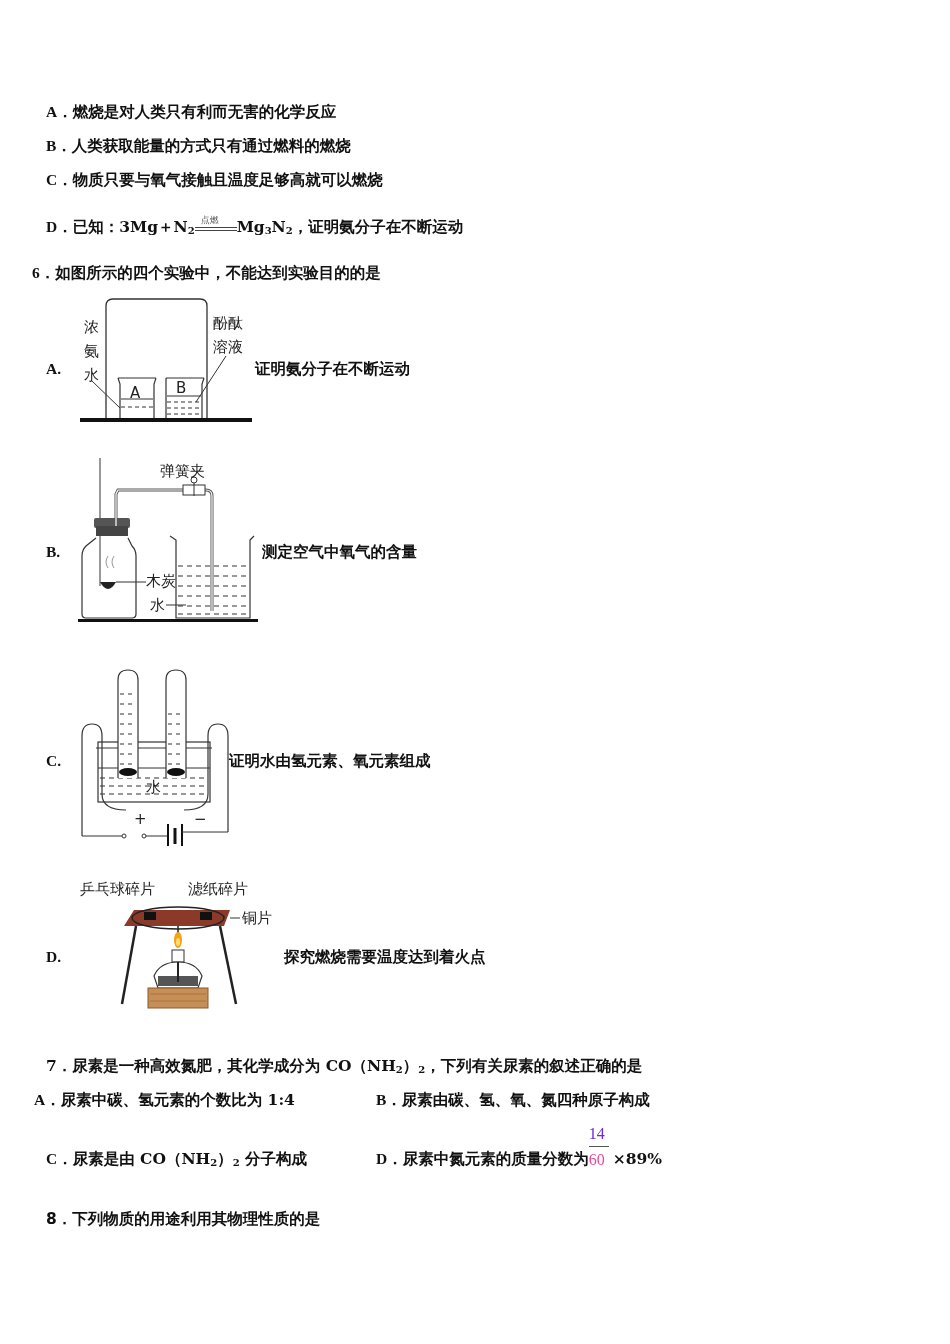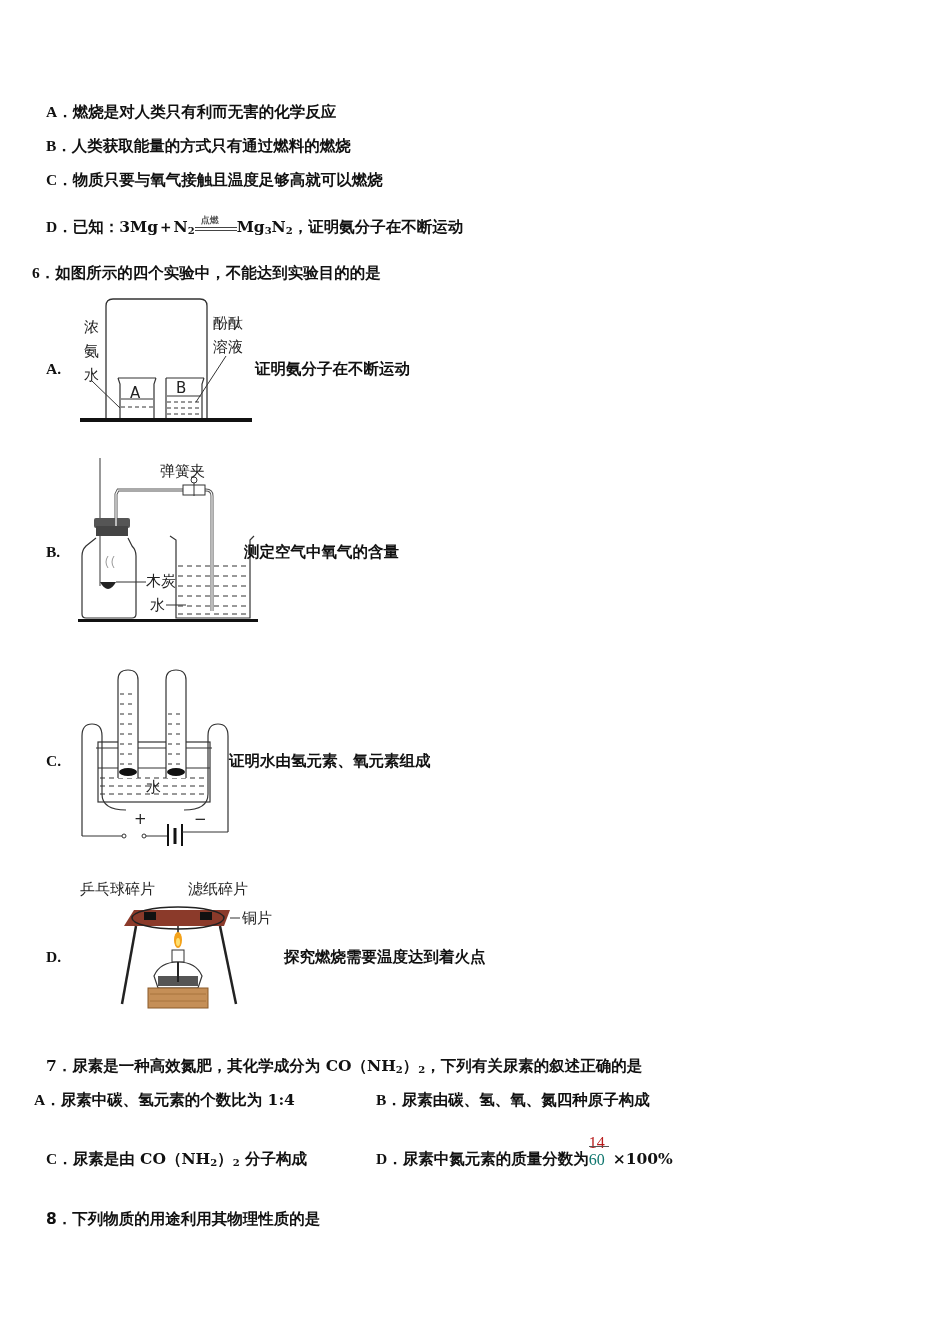--- a/index.html
+++ b/index.html
@@ -3,26 +3,26 @@
 <meta charset="utf-8">
 <style>
   html, body { margin: 0; padding: 0; background: #ffffff; }
   body { width: 950px; height: 1344px; position: relative; overflow: hidden;
          font-family: "DejaVu Serif", "Liberation Serif", serif; color: #111; }
   .line { position: absolute; font-size: 15.5px; font-weight: bold; white-space: nowrap; line-height: 20px; }
   .lbl { font-family: "Liberation Serif", serif; font-weight: bold; }
   .fig { position: absolute; }
   .sub { font-size: 10px; vertical-align: -2px; }
   .eq-arrow { display: inline-block; position: relative; width: 42px; height: 20px; vertical-align: middle; }
-  .eq-arrow .cond { position: absolute; top: -8px; left: 6px; font-size: 9px; font-weight: bold; color: #555; }
+  .eq-arrow .cond { position: absolute; top: -8px; left: 6px; font-size: 9px; font-weight: normal; color: #555; }
   .eq-arrow .bar { position: absolute; left: 0; right: 0; height: 1px; background: #444; }
   .frac { display: inline-block; position: relative; width: 24px; height: 20px; vertical-align: middle; font-weight: normal; font-family: "Liberation Serif", serif; }
-  .frac .num { position: absolute; top: -26px; left: 0; font-size: 16px; color: #b91c1c; margin-top: 9px; }
+  .frac .num { position: absolute; top: -26px; left: 0; font-size: 16px; color: #6d28d9; }
   .frac .fbar { position: absolute; top: -4px; left: 0; width: 20px; height: 1px; background: #555; }
-  .frac .den { position: absolute; top: 0px; left: 0; font-size: 16px; color: #0f766e; }
+  .frac .den { position: absolute; top: 0px; left: 0; font-size: 16px; color: #ec4899; }
   .figtext { font-family: "DejaVu Sans", sans-serif; font-size: 15px; fill: #222; }
 </style>
 </head>
 <body>
 
 <div class="line" style="left:46px; top:102px;">
   <span class="lbl">A．</span><span>燃烧是对人类只有利而无害的化学反应</span>
 </div>
 <div class="line" style="left:46px; top:136px;">
   <span class="lbl">B．</span><span>人类获取能量的方式只有通过燃料的燃烧</span>
@@ -82,21 +82,21 @@
     <line x1="102" y1="140" x2="172" y2="140"></line>
     <line x1="102" y1="150" x2="172" y2="150"></line>
     <line x1="102" y1="158" x2="172" y2="158"></line>
   </g>
   <line x1="40" y1="126" x2="70" y2="126" stroke="#333"></line>
   <text x="70" y="130" class="figtext">木炭</text>
   <text x="74" y="154" class="figtext">水</text>
   <line x1="90" y1="149" x2="110" y2="149" stroke="#333"></line>
   <rect x="2" y="163" width="180" height="3" fill="#111"></rect>
 </svg>
-<div class="line" style="left:244px; top:542px; font-family:'DejaVu Sans',sans-serif;">测定空气中氧气的含量</div>
+<div class="line" style="left:262px; top:542px; font-family:'DejaVu Sans',sans-serif;">测定空气中氧气的含量</div>
 
 <div class="line" style="left:46px; top:751px;"><span class="lbl">C.</span></div>
 <svg class="fig" style="left:78px; top:664px;" width="160" height="185">
   <path d="M4 172 L4 72 Q4 60 14 60 Q24 60 24 72 L24 130 Q24 146 48 146" fill="none" stroke="#333" stroke-width="1.2"></path>
   <path d="M150 168 L150 72 Q150 60 140 60 Q130 60 130 72 L130 130 Q130 146 106 146" fill="none" stroke="#333" stroke-width="1.2"></path>
   <rect x="20" y="78" width="112" height="60" fill="none" stroke="#333" stroke-width="1.2"></rect>
   <line x1="18" y1="84" x2="134" y2="84" stroke="#333"></line>
   <line x1="20" y1="104" x2="132" y2="104" stroke="#333"></line>
   <g stroke="#333" stroke-dasharray="5,4">
     <line x1="22" y1="114" x2="130" y2="114"></line>
@@ -168,16 +168,16 @@
 <div class="line" style="left:34px; top:1090px;">
   <span class="lbl">A．</span><span>尿素中碳、氢元素的个数比为 1:4</span>
 </div>
 <div class="line" style="left:376px; top:1090px;">
   <span class="lbl">B．</span><span>尿素由碳、氢、氧、氮四种原子构成</span>
 </div>
 <div class="line" style="left:46px; top:1149px;">
   <span class="lbl">C．</span><span>尿素是由 CO（NH</span><span class="sub">2</span><span>）</span><span class="sub">2</span><span> 分子构成</span>
 </div>
 <div class="line" style="left:376px; top:1149px;">
-  <span class="lbl">D．</span><span>尿素中氮元素的质量分数为</span><span class="frac"><span class="num">14</span><span class="fbar"></span><span class="den">60</span></span><span>×100%</span>
+  <span class="lbl">D．</span><span>尿素中氮元素的质量分数为</span><span class="frac"><span class="num">14</span><span class="fbar"></span><span class="den">60</span></span><span>×89%</span>
 </div>
 
 <div class="line" style="left:46px; top:1209px; font-family:'DejaVu Sans',sans-serif;">8．下列物质的用途利用其物理性质的是</div>
 
 </body></html>

